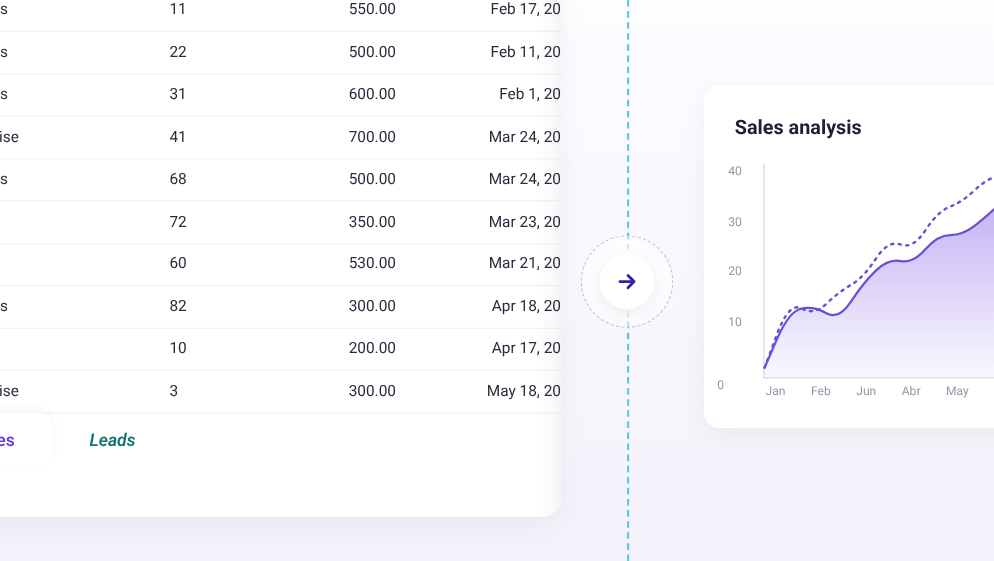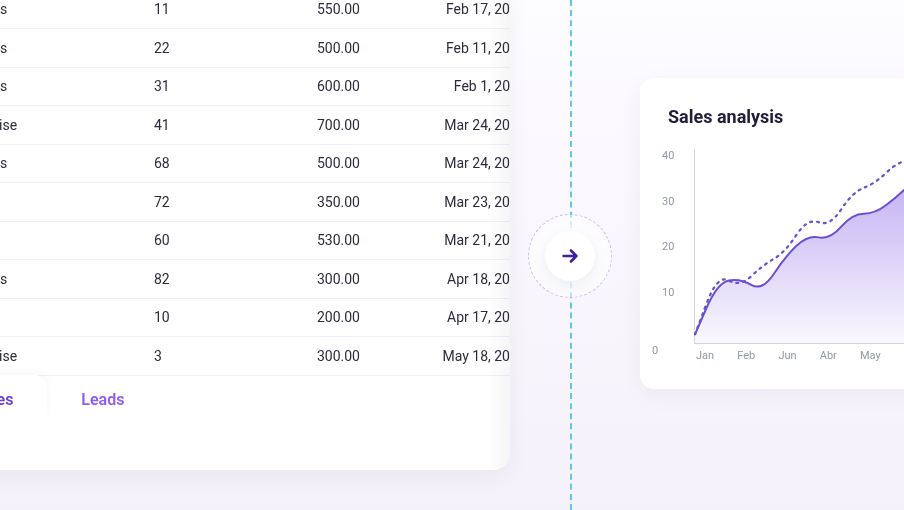--- a/index.html
+++ b/index.html
@@ -117,21 +117,22 @@
       font-weight: 600;
       cursor: pointer;
     }
     .tab.active {
       background: #fff;
       color: #6b3fd4;
       border-radius: 0 12px 0 0;
       box-shadow: 0 -4px 10px rgba(0,0,0,0.03);
     }
     .tab.inactive {
-      color: #8b5cf6;
+      color: #0f766e;
+      font-style: italic;
     }
     .chart-panel {
       position: absolute;
       left: 640px;
       top: 78px;
       width: 290px;
       background: #fff;
       border-radius: 14px;
       box-shadow: 0 6px 24px rgba(0,0,0,0.05);
       padding: 28px 0 20px 28px;

